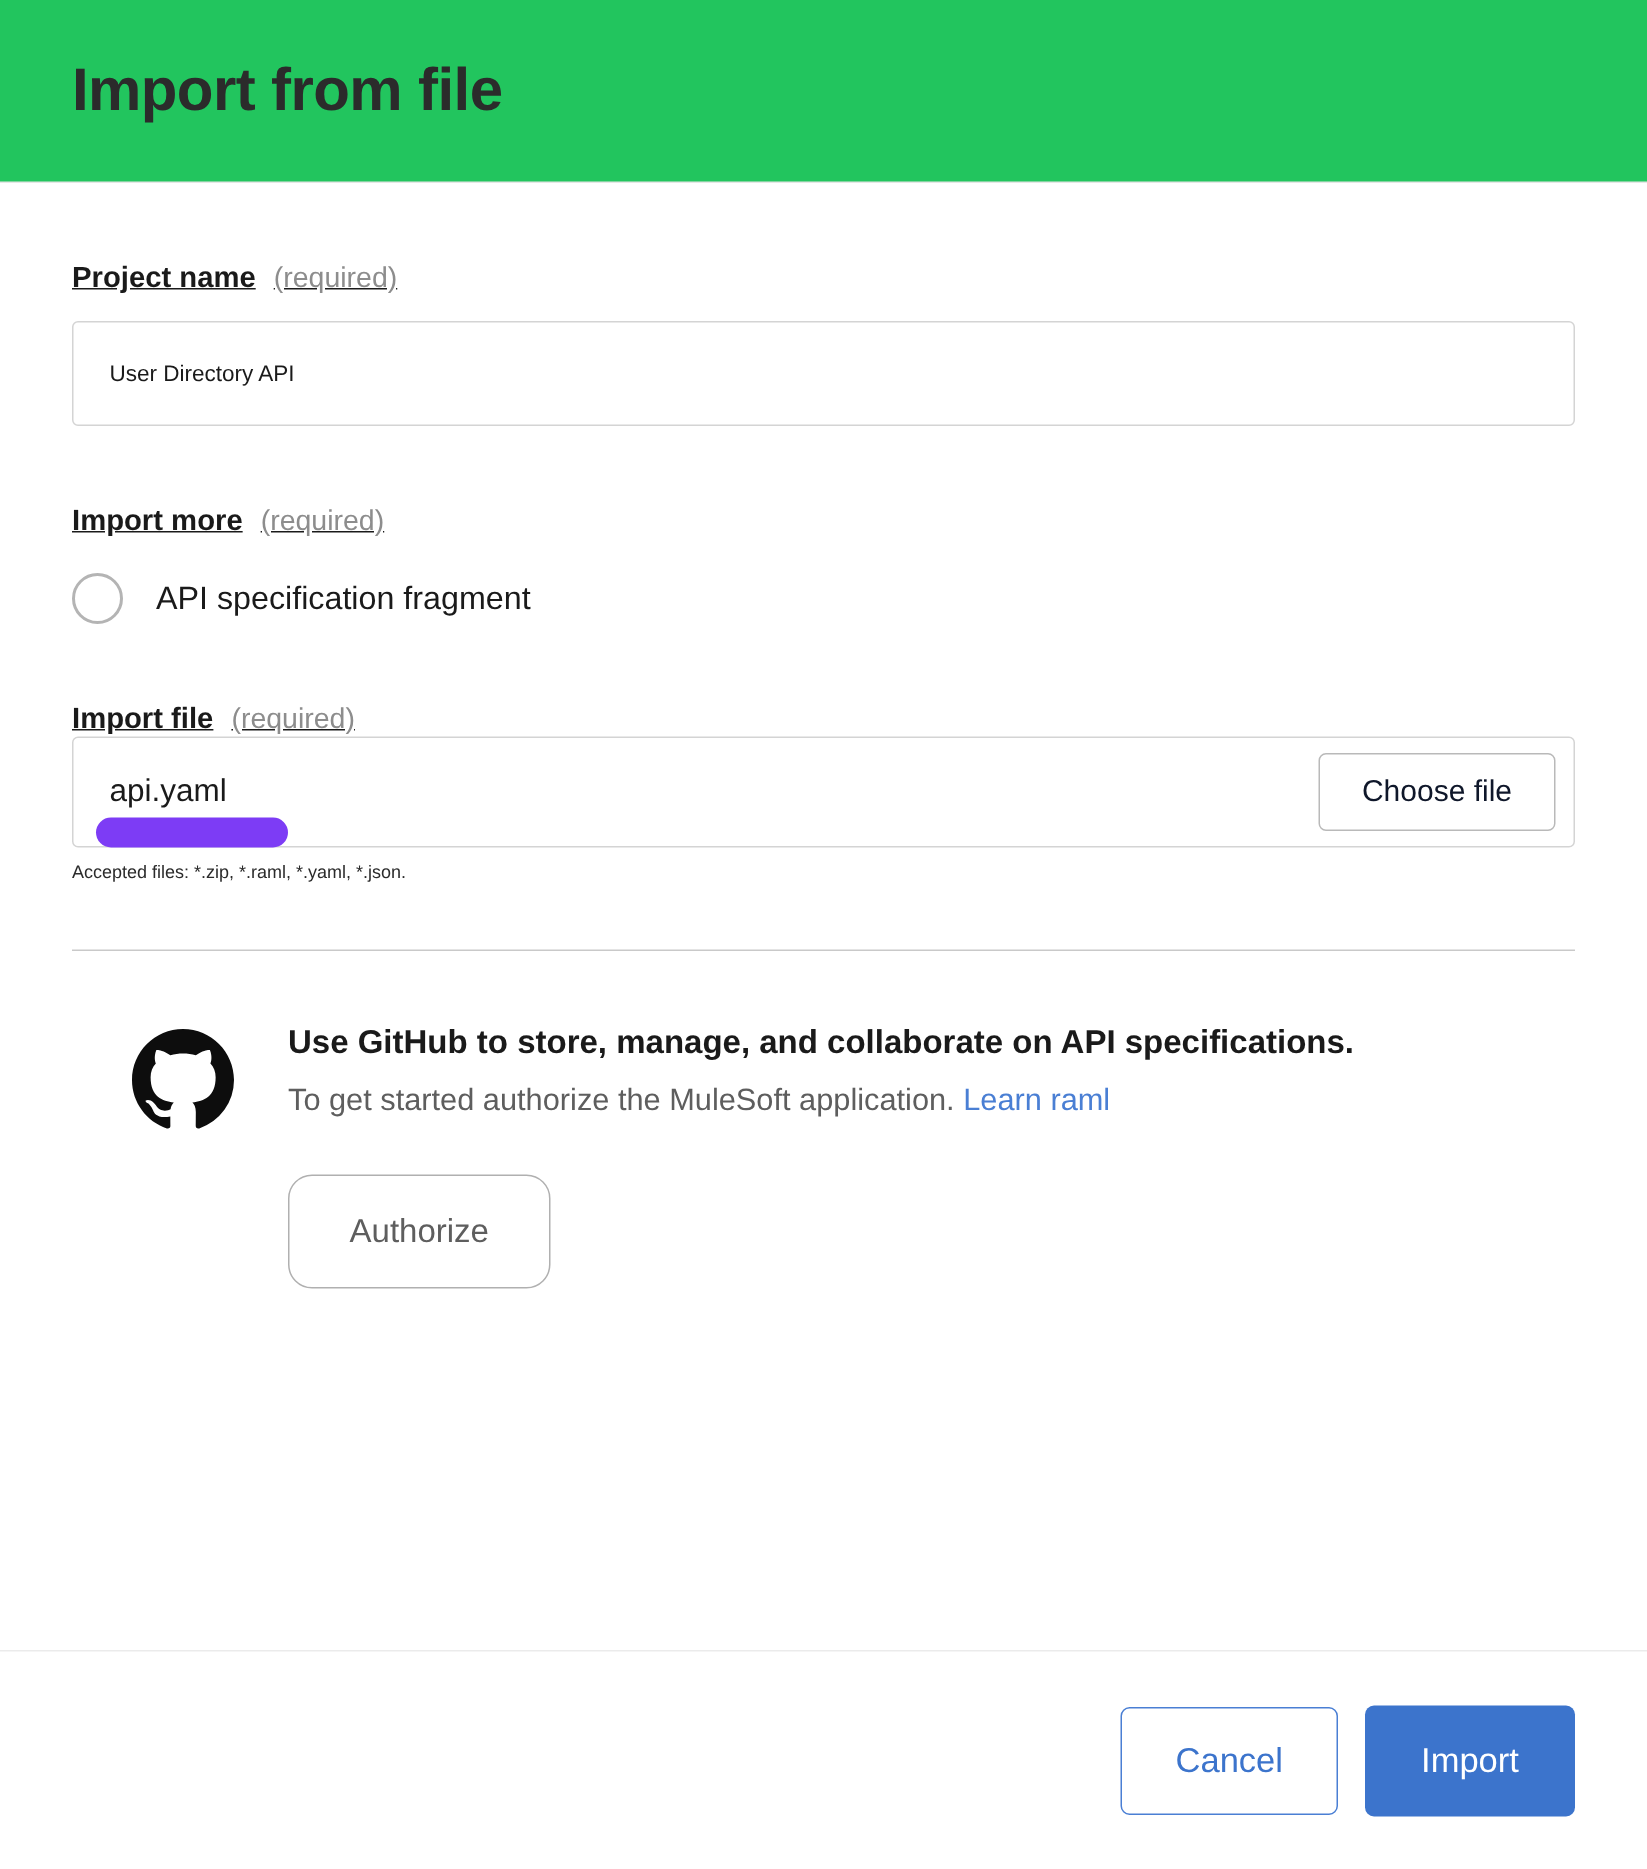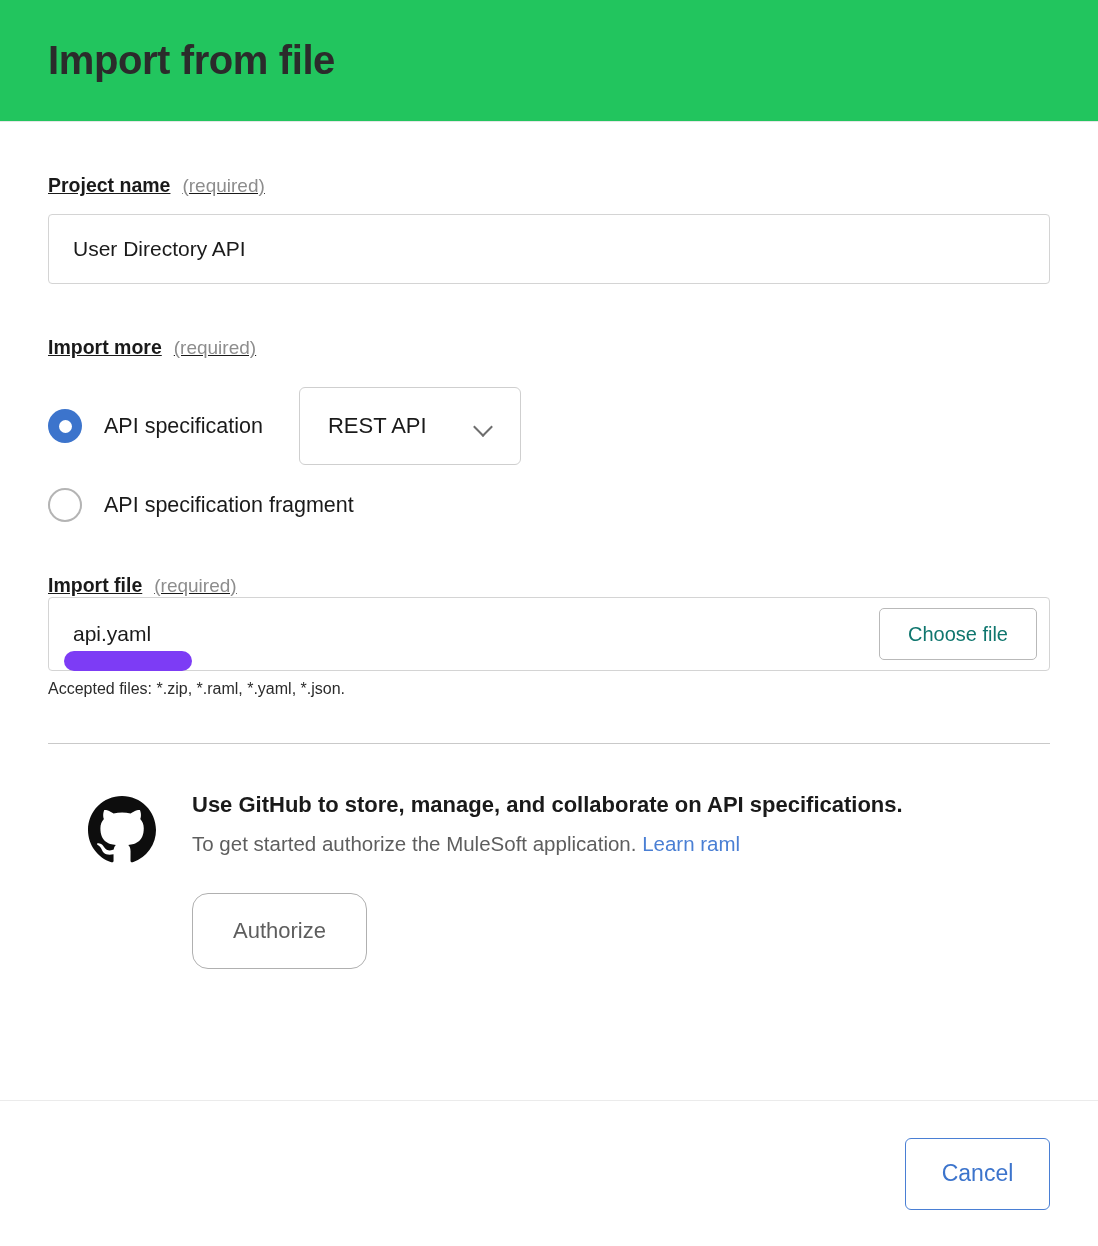--- a/index.html
+++ b/index.html
@@ -63,21 +63,21 @@
     margin-top: 17px;
     height: 70px;
     width: 1002px;
     border: 1px solid #d4d4d4;
     border-radius: 4px;
     background: #fff;
     box-sizing: border-box;
     display: flex;
     align-items: center;
     padding-left: 24px;
-    font-size: 21px;
+    font-size: 15px;
     color: #1a1a1a;
   }
 
   
   .radio-row {
     display: flex;
     align-items: center;
     margin-top: 28px;
   }
   .radio-row.second { margin-top: 23px; }
@@ -164,40 +164,40 @@
   }
   .file-name {
     font-size: 21px;
     color: #1a1a1a;
   }
   .choose-btn {
     height: 52px;
     border: 1px solid #b9b9b9;
     border-radius: 5px;
     background: #fff;
-    color: #0f766e;
+    color: #0f172a;
     font-size: 20px;
     font-family: "Liberation Sans", sans-serif;
     padding: 0 28px;
     display: flex;
     align-items: center;
     cursor: pointer;
   }
   .highlight-pill {
     position: absolute;
     left: 15px;
     top: 53px;
     width: 128px;
     height: 20px;
     background: #7d3cf5;
     border-radius: 10px;
   }
   .hint {
     margin-top: 9px;
-    font-size: 16px;
+    font-size: 12px;
     color: #2b2b2b;
   }
 
   
   .divider {
     margin-top: 45px;
     width: 1002px;
     height: 1px;
     background: #c9c9c9;
   }
@@ -300,28 +300,20 @@
     </div>
     <div class="text-input">
       <span>User Directory API</span>
     </div>
 
     <div class="field-label">
       <span>Import more</span>
       <span class="req">(required)</span>
     </div>
 
-    <div class="radio-row">
-      <span class="radio on"></span>
-      <span class="radio-label">API specification</span>
-      <div class="dropdown">
-        <span>REST API</span>
-        <span class="chev"></span>
-      </div>
-    </div>
 
     <div class="radio-row second">
       <span class="radio off"></span>
       <span class="radio-label">API specification fragment</span>
     </div>
 
     <div class="field-label">
       <span>Import file</span>
       <span class="req">(required)</span>
     </div>
@@ -348,15 +340,16 @@
         </div>
         <button class="authorize-btn">Authorize</button>
       </div>
     </div>
 
   </div>
 
   <div class="footer-sep"></div>
   <div class="footer">
     <button class="btn-cancel">Cancel</button>
+    <button class="btn-import">Import</button>
   </div>
 
 </div>
 
 </body></html>

